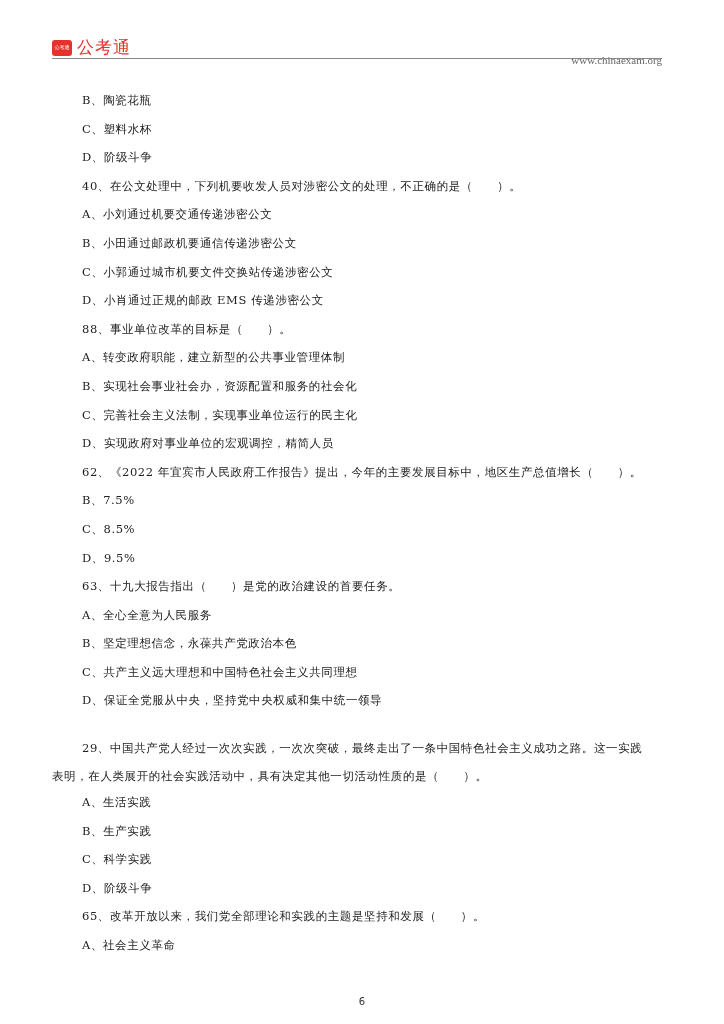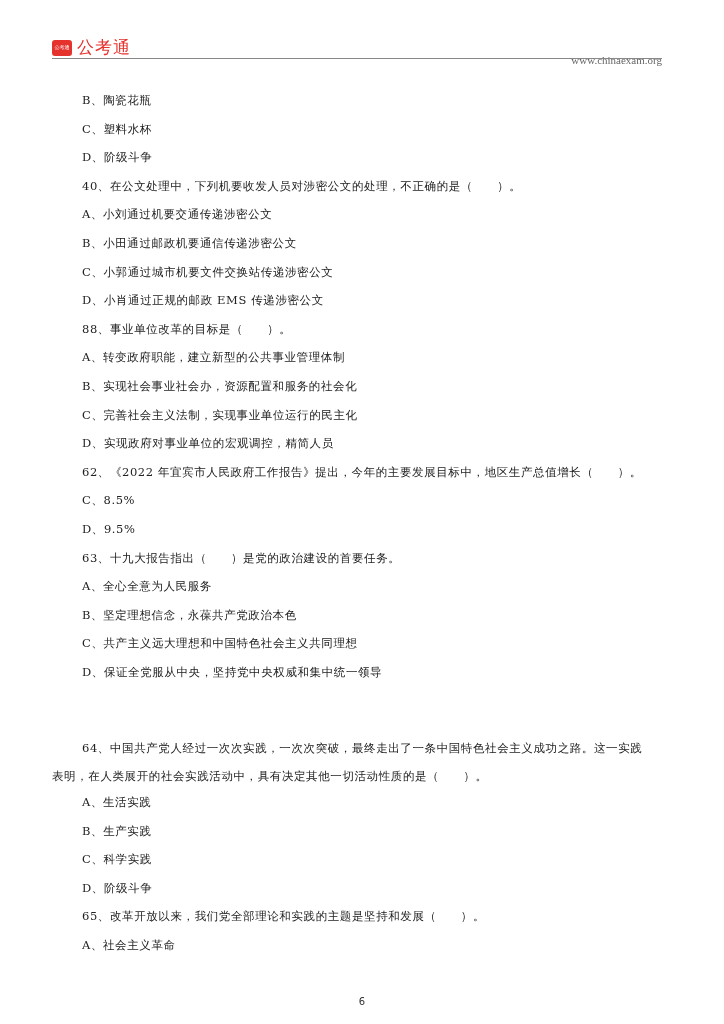--- a/index.html
+++ b/index.html
@@ -41,30 +41,31 @@
   <div class="line">A、小刘通过机要交通传递涉密公文</div>
   <div class="line">B、小田通过邮政机要通信传递涉密公文</div>
   <div class="line">C、小郭通过城市机要文件交换站传递涉密公文</div>
   <div class="line">D、小肖通过正规的邮政 EMS 传递涉密公文</div>
   <div class="line">88、事业单位改革的目标是（　　）。</div>
   <div class="line">A、转变政府职能，建立新型的公共事业管理体制</div>
   <div class="line">B、实现社会事业社会办，资源配置和服务的社会化</div>
   <div class="line">C、完善社会主义法制，实现事业单位运行的民主化</div>
   <div class="line">D、实现政府对事业单位的宏观调控，精简人员</div>
   <div class="line">62、《2022 年宜宾市人民政府工作报告》提出，今年的主要发展目标中，地区生产总值增长（　　）。</div>
+  <div class="line">B、7.5%</div>
   <div class="line">C、8.5%</div>
   <div class="line">D、9.5%</div>
   <div class="line">63、十九大报告指出（　　）是党的政治建设的首要任务。</div>
   <div class="line">A、全心全意为人民服务</div>
   <div class="line">B、坚定理想信念，永葆共产党政治本色</div>
   <div class="line">C、共产主义远大理想和中国特色社会主义共同理想</div>
   <div class="line">D、保证全党服从中央，坚持党中央权威和集中统一领导</div>
 </div>
 
-<div class="wrap-line" style="left:82px; top:738px;">64、中国共产党人经过一次次实践，一次次突破，最终走出了一条中国特色社会主义成功之路。这一实践</div>
+<div class="wrap-line" style="left:82px; top:738px;">29、中国共产党人经过一次次实践，一次次突破，最终走出了一条中国特色社会主义成功之路。这一实践</div>
 <div class="wrap-line" style="left:52px; top:766px;">表明，在人类展开的社会实践活动中，具有决定其他一切活动性质的是（　　）。</div>
 
 <div class="content" style="top:792px;">
   <div class="line">A、生活实践</div>
   <div class="line">B、生产实践</div>
   <div class="line">C、科学实践</div>
   <div class="line">D、阶级斗争</div>
   <div class="line">65、改革开放以来，我们党全部理论和实践的主题是坚持和发展（　　）。</div>
   <div class="line">A、社会主义革命</div>
 </div>

